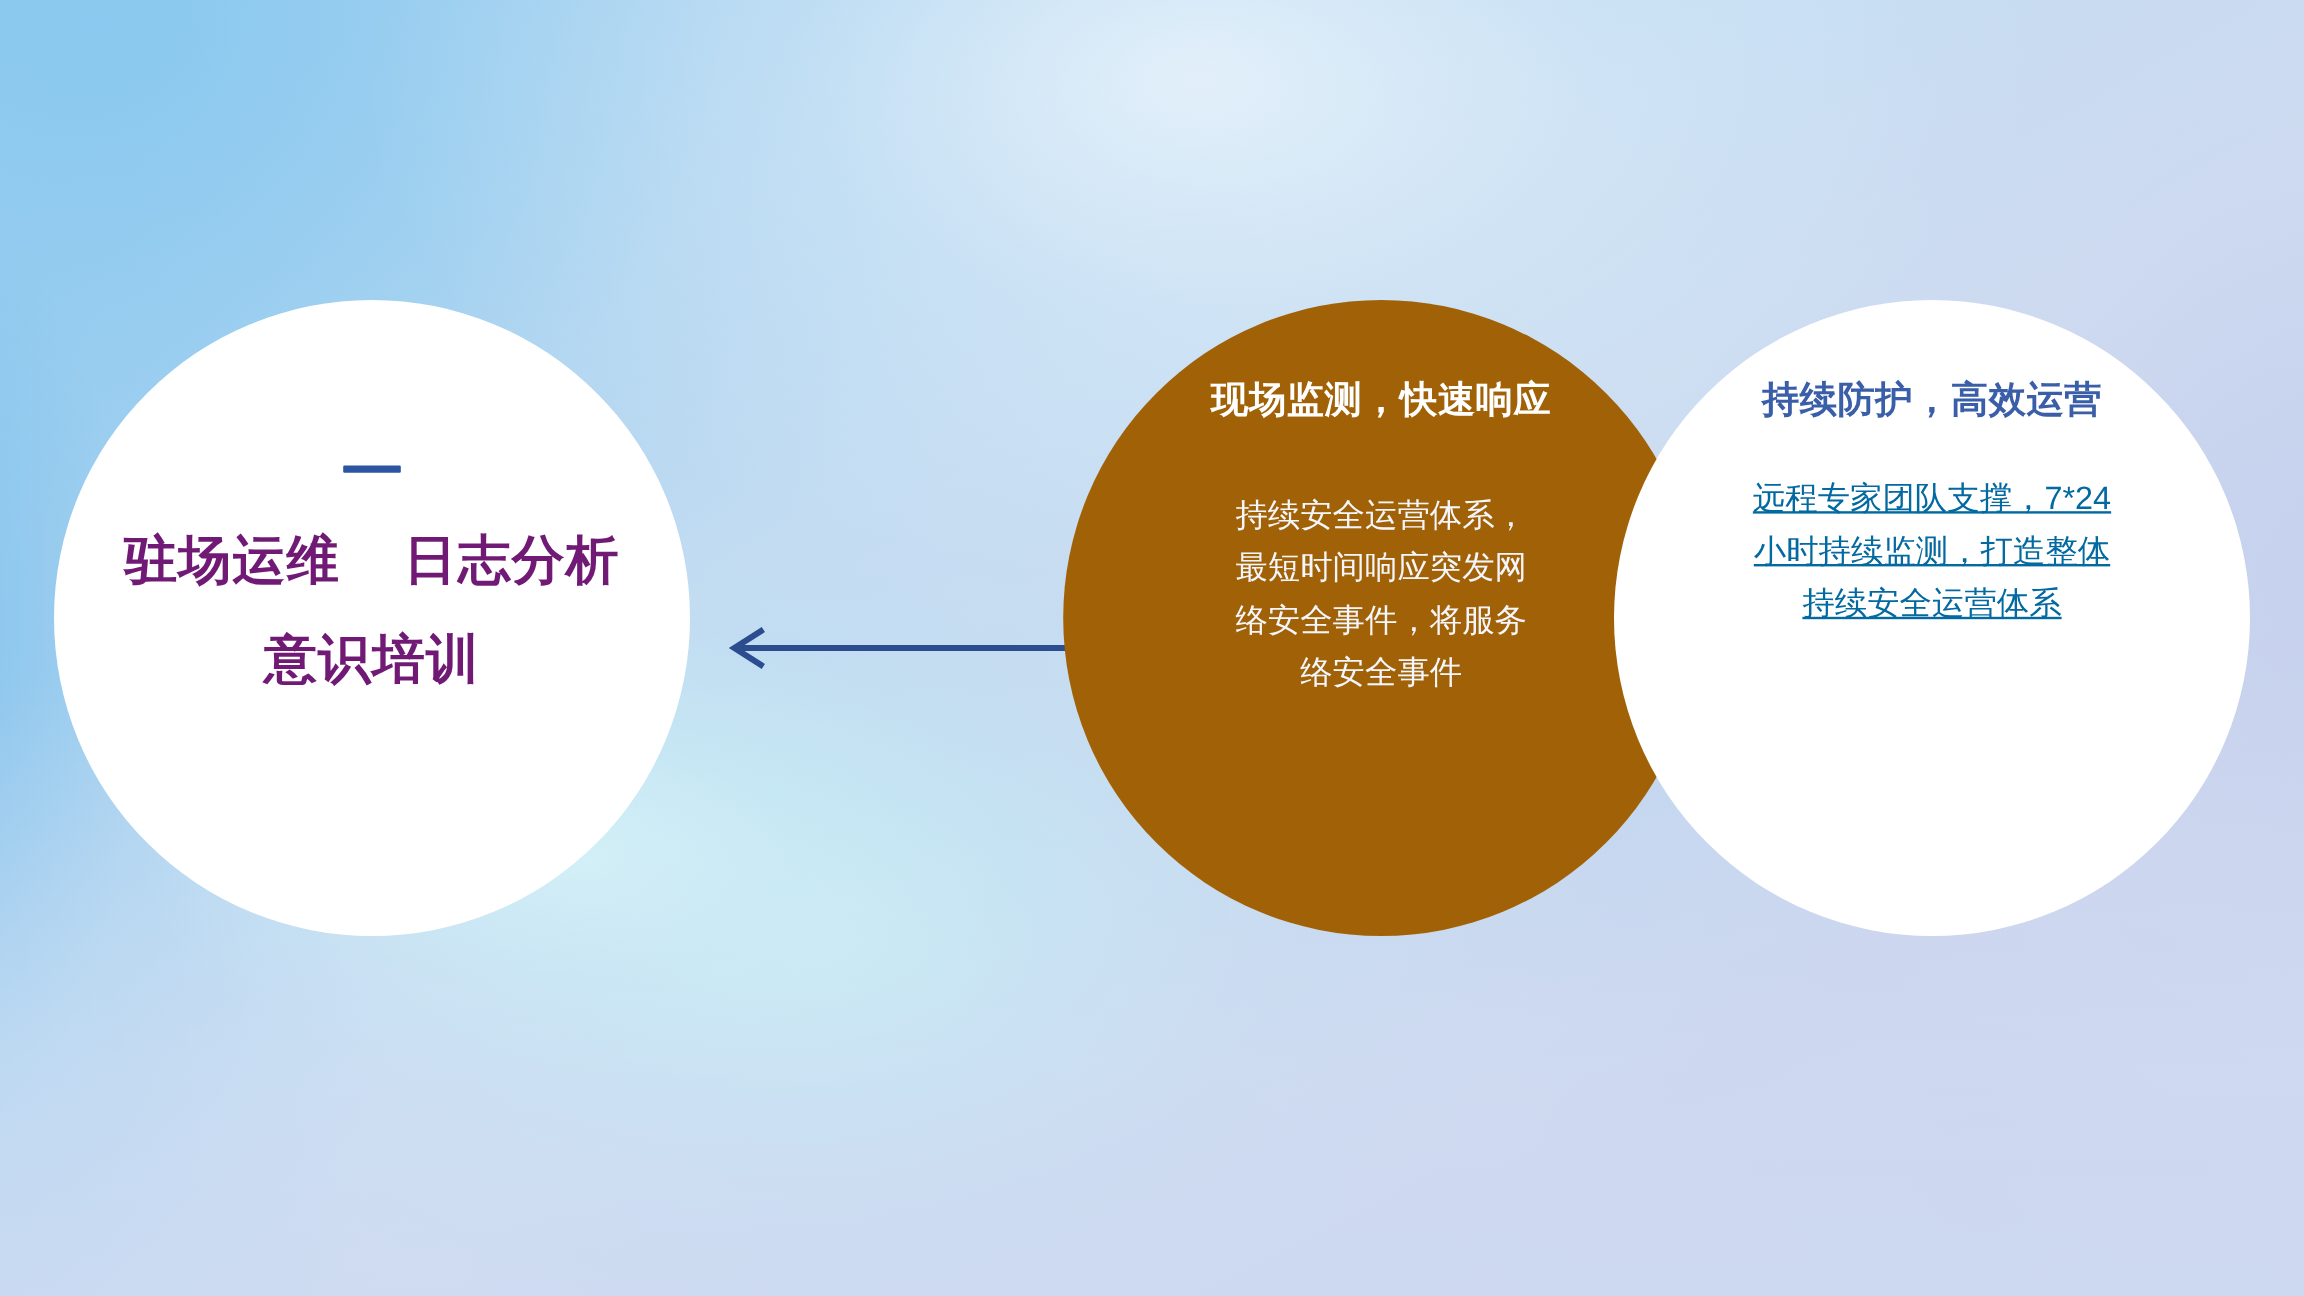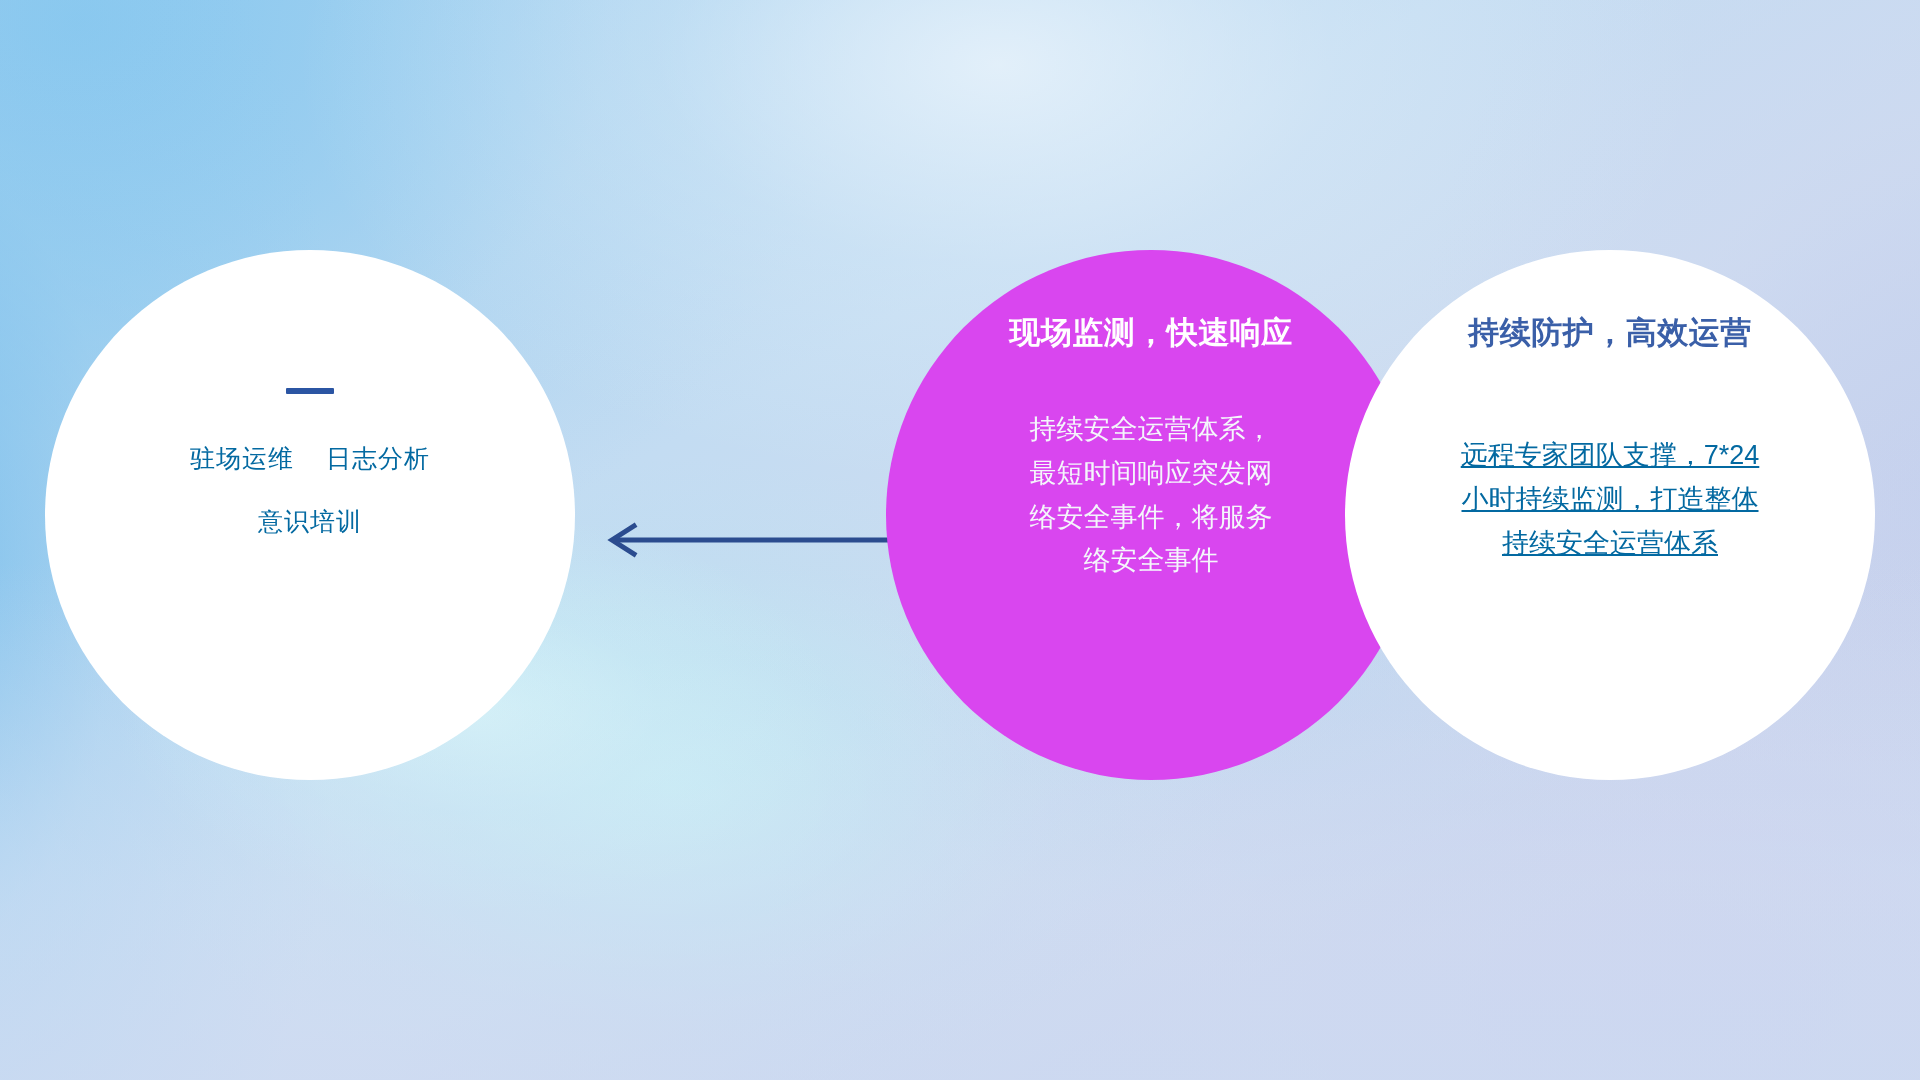--- a/index.html
+++ b/index.html
@@ -108,21 +108,21 @@
     left: 45px;
     top: 250px;
     background: #ffffff;
     z-index: 4;
   }
   #circle-mid {
     width: 530px;
     height: 530px;
     left: 886px;
     top: 250px;
-    background: #d946ef;
+    background: #a16207;
     z-index: 5;
   }
   #circle-right {
     width: 530px;
     height: 530px;
     left: 1345px;
     top: 250px;
     background: #ffffff;
     z-index: 6;
   }
@@ -134,23 +134,23 @@
     text-align: center;
   }
   .accent-dash {
     width: 48px;
     height: 6px;
     background: #2b55a3;
     margin: 0 auto 52px auto;
     border-radius: 1px;
   }
   .left-line {
-    font-size: 25px;
-    font-weight: normal;
-    color: #0369a1;
+    font-size: 44px;
+    font-weight: bold;
+    color: #701a75;
     line-height: 1.0;
     letter-spacing: 1px;
     margin-bottom: 38px;
     white-space: pre;
   }
   .left-line:last-child { margin-bottom: 16px; }
 
   
   .mid-inner {
     margin-top: 66px;
@@ -181,21 +181,21 @@
     margin-top: 66px;
     width: 470px;
     text-align: center;
   }
   .right-title {
     font-size: 31px;
     font-weight: bold;
     color: #3a5fa8;
     letter-spacing: 0.5px;
     line-height: 1.1;
-    margin-bottom: 84px;
+    margin-bottom: 44px;
     white-space: nowrap;
   }
   .right-body {
     font-size: 27px;
     color: #0369a1;
     line-height: 1.62;
     padding: 0 16px;
     text-decoration: underline;
   }
 

